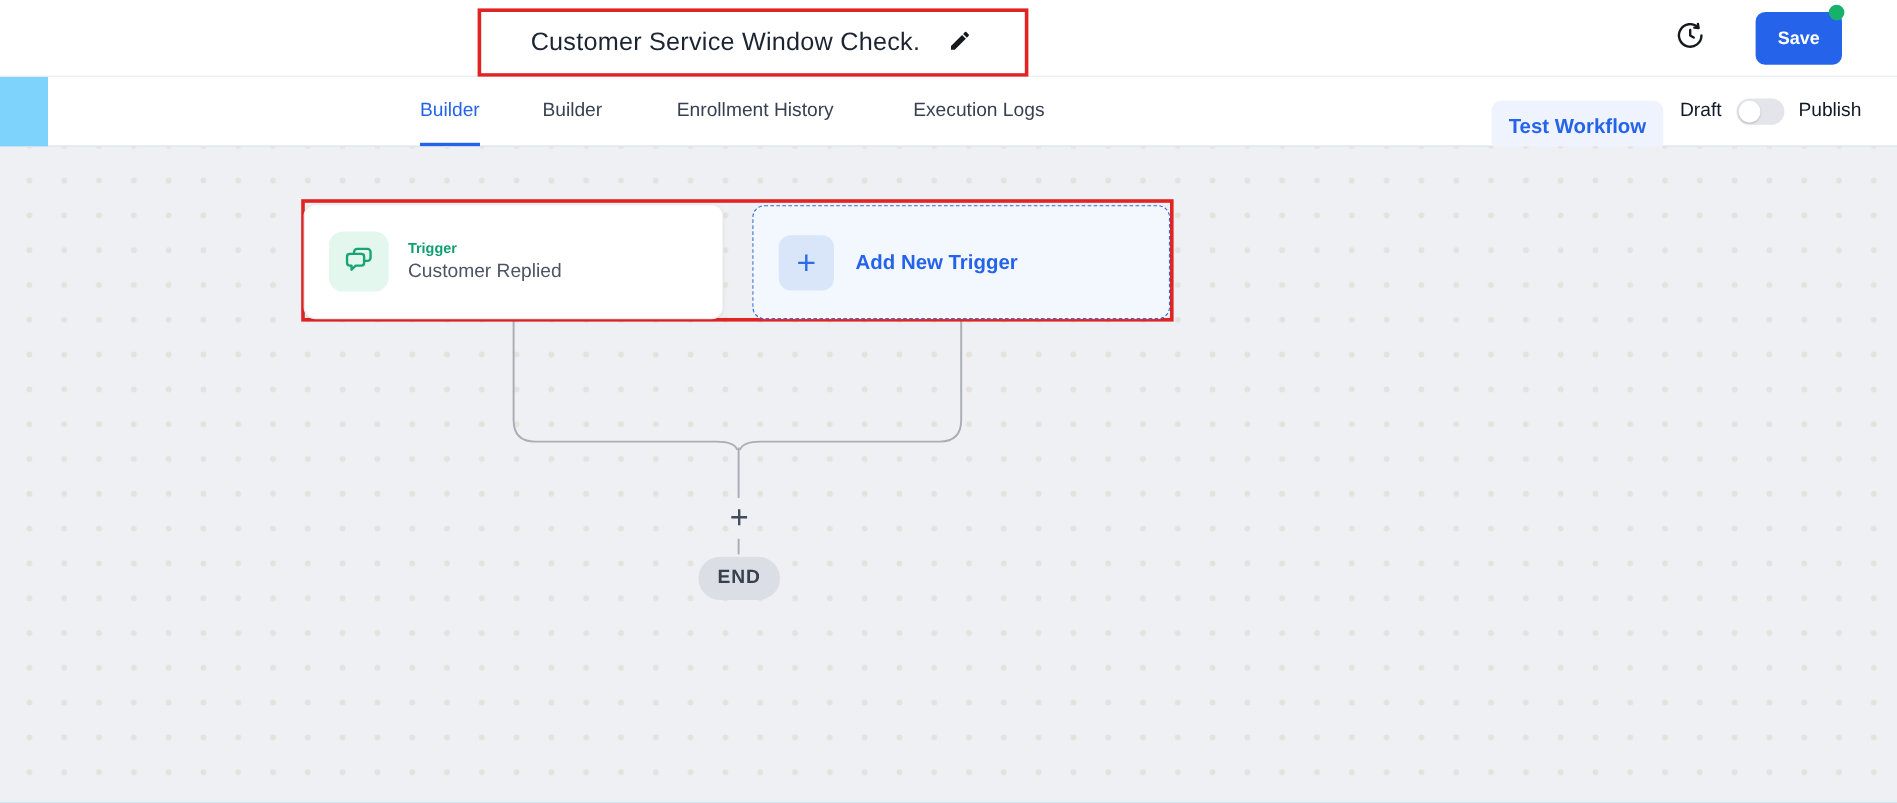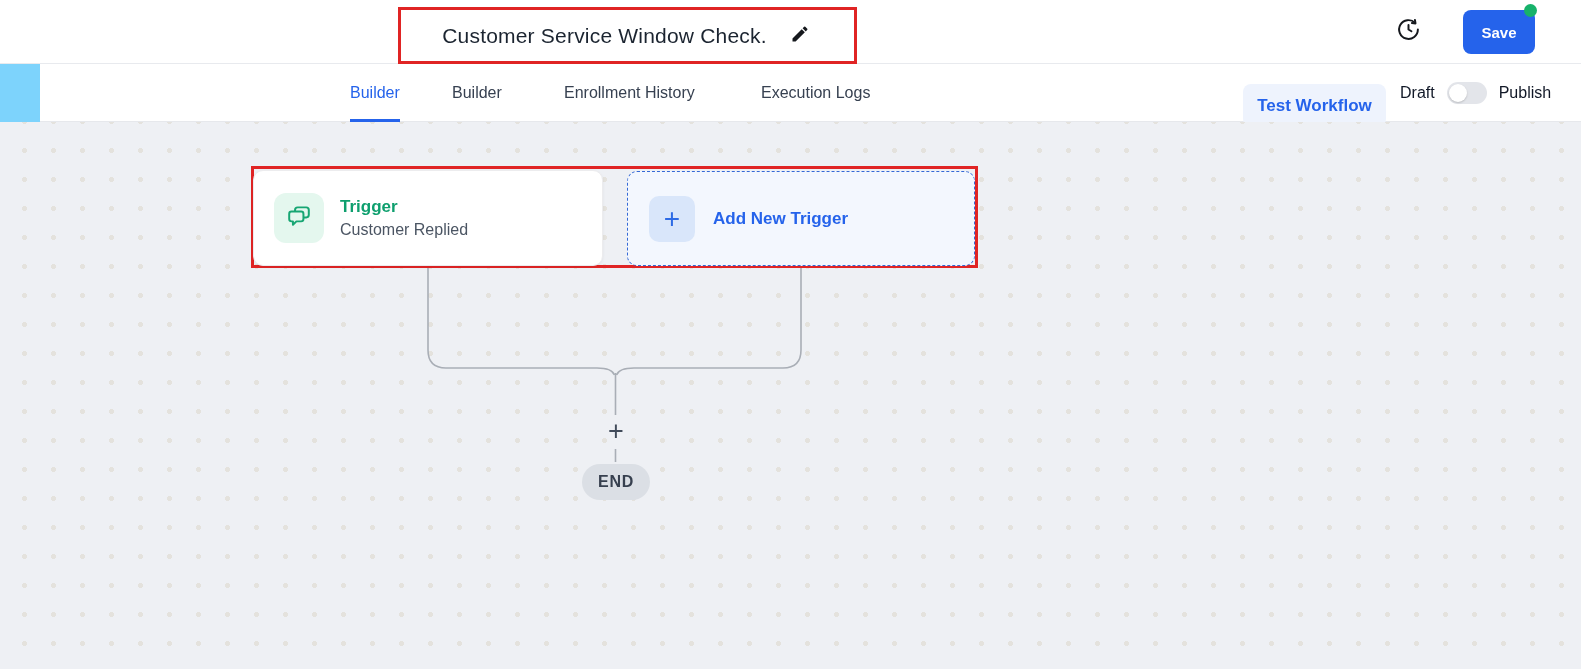--- a/index.html
+++ b/index.html
@@ -32,21 +32,21 @@
 
   
   .canvas{position:absolute; left:0; top:122px; width:1581px; height:547px; background-color:var(--canvas-bg);
     background-image:radial-gradient(circle, var(--canvas-dot) 2.3px, transparent 2.7px);
     background-size:29px 29px; background-position:10px 14px;}
   .connectors{position:absolute; left:0; top:0; width:1581px; height:547px; pointer-events:none;}
   .trigger-annotation{position:absolute; left:251px; top:44px; width:727px; height:102px; border:3px solid var(--annotation); pointer-events:none;}
 
   .trigger-card{position:absolute; left:253px; top:48px; width:350px; height:96px; background:#fff; border-radius:10px; border:1px solid #ececee; box-shadow:0 1px 3px rgba(16,24,40,.06); display:flex; align-items:center; padding:0 20px; gap:16px; cursor:pointer;}
   .trigger-icon-box{width:50px; height:50px; border-radius:12px; background:#e4f7ee; display:flex; align-items:center; justify-content:center; flex:0 0 auto;}
-  .trigger-title{font-size:17px; font-weight:600; color:var(--green); margin-bottom:4px;}
+  .trigger-title{font-size:12px; font-weight:600; color:var(--green); margin-bottom:4px;}
   .trigger-subtitle{font-size:16px; color:#4b5563;}
 
   .add-trigger{position:absolute; left:627px; top:49px; width:348px; height:95px; background:#f3f7fe; border:1.5px dashed #3569d6; border-radius:10px; display:flex; align-items:center; padding:0 21px; gap:18px; cursor:pointer;}
   .add-trigger-plusbox{width:46px; height:46px; border-radius:10px; background:#d9e6fa; display:flex; align-items:center; justify-content:center; color:#2e6be5; font-size:28px; font-weight:400; line-height:1; flex:0 0 auto;}
   .add-trigger-label{font-size:17px; font-weight:600; color:var(--accent);}
 
   .plus-node{position:absolute; left:598px; top:294px; width:36px; height:30px; display:flex; align-items:center; justify-content:center; font-size:27px; font-weight:400; color:#414b5a; cursor:pointer; line-height:1;}
   .end-node{position:absolute; left:582px; top:342px; width:68px; height:36px; background:#dbdfe5; border-radius:18px; display:flex; align-items:center; justify-content:center; font-size:16px; font-weight:600; color:#37404f; letter-spacing:.8px;}
 </style>
 </head>

